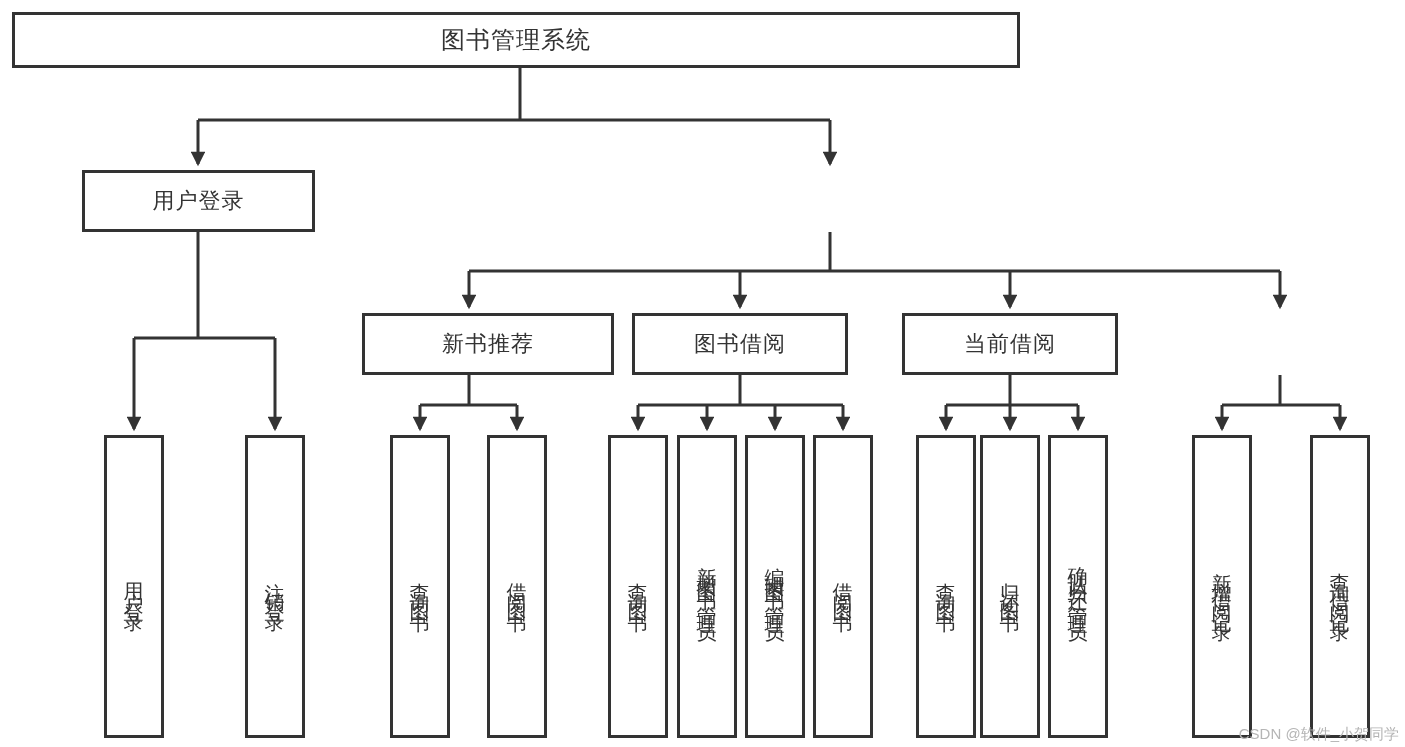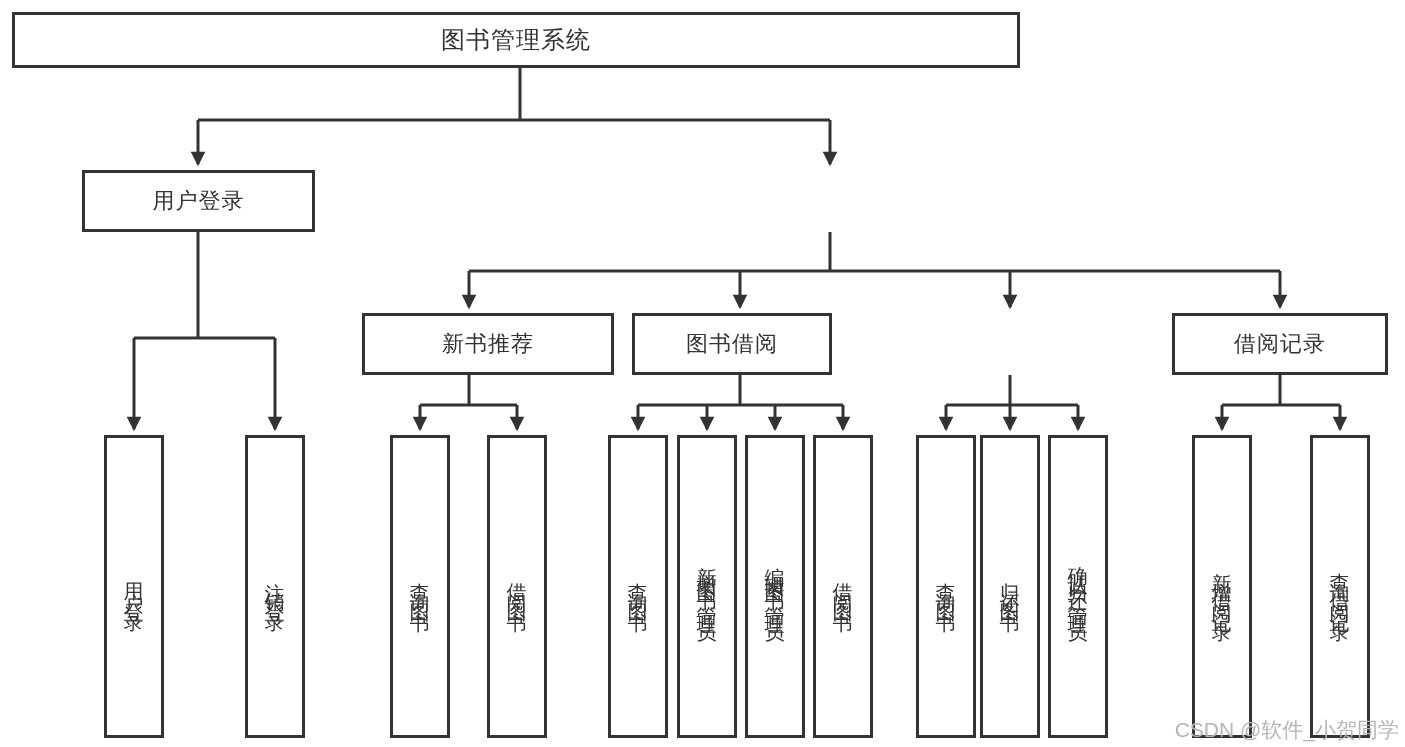--- a/index.html
+++ b/index.html
@@ -25,21 +25,21 @@
     border:3px solid #333333;
     display:flex;align-items:center;justify-content:center;
     color:#333333;font-size:20px;
     writing-mode:vertical-rl;text-orientation:mixed;
     letter-spacing:10px;line-height:1;
     box-sizing:border-box;
   }
   .watermark{
     position:absolute;z-index:5;
     right:6px;bottom:3px;
-    color:#b5b5b5;font-size:21px;
+    color:#b5b5b5;font-size:15px;
     white-space:nowrap;
   }
 </style>
 </head>
 <body>
 
 <div id="stage">
 
   <svg id="wires" width="1405" height="747" viewBox="0 0 1405 747">
     <defs>
@@ -79,22 +79,22 @@
       <path d="M1222,405 V429" marker-end="url(#arw)"></path>
       <path d="M1340,405 V429" marker-end="url(#arw)"></path>
     </g>
   </svg>
 
   <div class="hbox" style="left:12px;top:12px;width:1008px;height:56px;font-size:24px">图书管理系统</div>
 
   <div class="hbox" style="left:82px;top:170px;width:233px;height:62px">用户登录</div>
 
   <div class="hbox" style="left:362px;top:313px;width:252px;height:62px">新书推荐</div>
-  <div class="hbox" style="left:632px;top:313px;width:200px;height:62px">图书借阅</div>
-  <div class="hbox" style="left:1172px;top:313px;width:216px;height:62px">借阅记录</div>
+  <div class="hbox" style="left:632px;top:313px;width:216px;height:62px">图书借阅</div>
+  <div class="hbox" style="left:902px;top:313px;width:216px;height:62px">当前借阅</div>
 
   <div class="vbox" style="left:104px;top:435px;width:60px;height:303px">用户登录</div>
   <div class="vbox" style="left:245px;top:435px;width:60px;height:303px">注销登录</div>
 
   <div class="vbox" style="left:390px;top:435px;width:60px;height:303px">查询图书</div>
   <div class="vbox" style="left:487px;top:435px;width:60px;height:303px">借阅图书</div>
 
   <div class="vbox" style="left:608px;top:435px;width:60px;height:303px">查询图书</div>
   <div class="vbox" style="left:677px;top:435px;width:60px;height:303px;letter-spacing:8px">新增图书（管理员）</div>
   <div class="vbox" style="left:745px;top:435px;width:60px;height:303px;letter-spacing:8px">编辑图书（管理员）</div>

